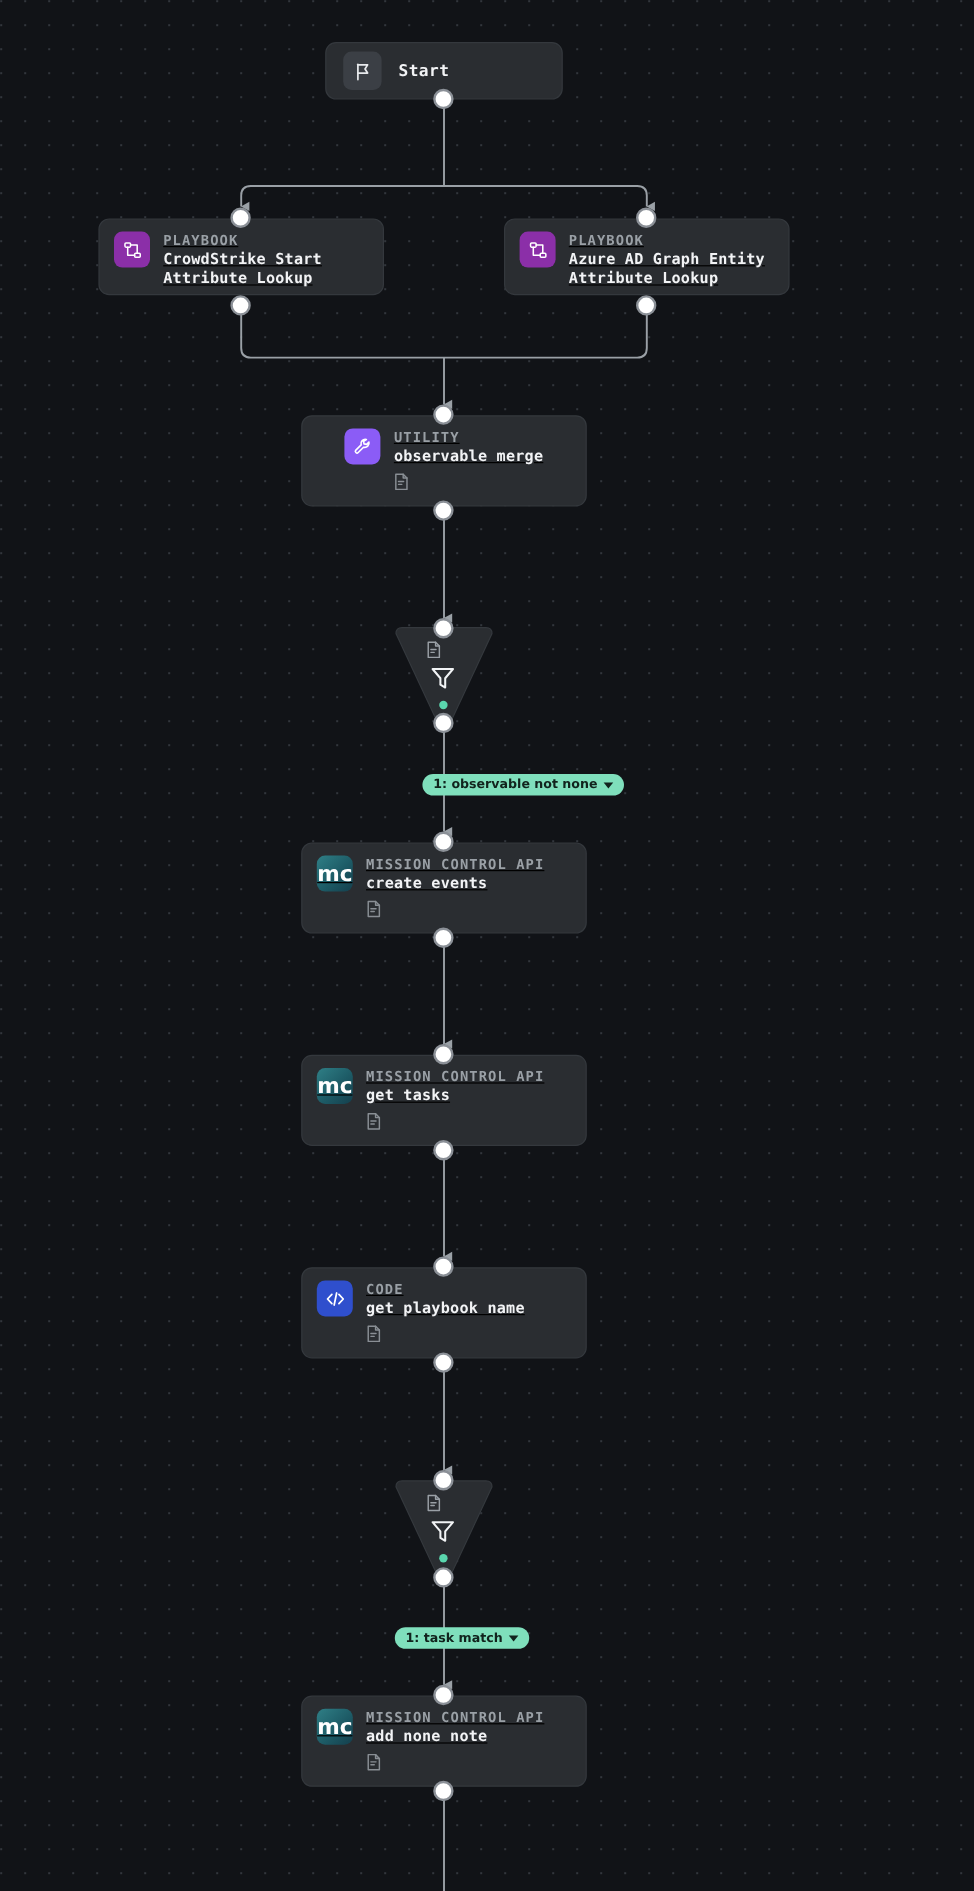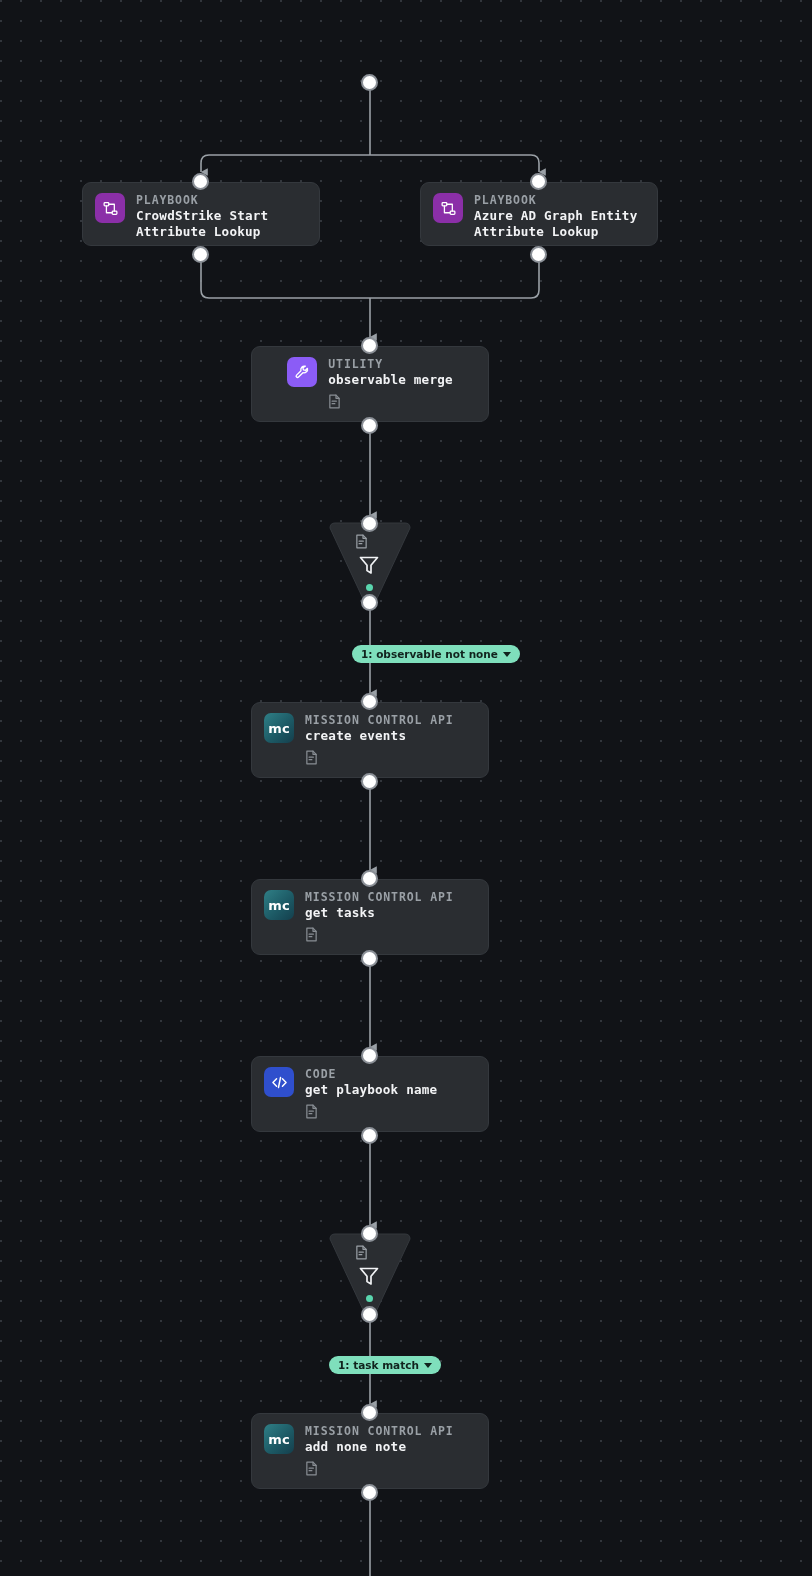--- a/index.html
+++ b/index.html
@@ -37,20 +37,21 @@
     display: flex;
     align-items: center;
   }
   .node.start {
     padding: 0 14px;
     height: 48px;
   }
   .node.card {
     padding: 10px 12px;
     align-items: flex-start;
+    text-decoration: underline;
   }
   .ntext {
     display: flex;
     flex-direction: column;
     justify-content: center;
   }
   .kind {
     font-size: 11.5px;
     letter-spacing: 0.9px;
     color: #9aa0a6;
@@ -88,21 +89,21 @@
     border-radius: 7px;
     background: #3b3f45;
     display: flex; align-items: center; justify-content: center;
   }
   .icon-playbook { background: #8b2fa8; }
   .icon-utility  { background: #8b5cf6; }
   .icon-code     { background: #2f4fcd; }
   .icon-mc {
     background: linear-gradient(135deg, #2f7f86 0%, #1d5b66 55%, #143f4d 100%);
     color: #ffffff;
-    font-size: 13px;
+    font-size: 18px;
     font-weight: bold;
     font-family: "DejaVu Sans", sans-serif;
   }
   .note-icon {
     margin-top: 8px;
     margin-left: 2px;
     opacity: 0.85;
   }
   .body-col {
     display: flex;
@@ -210,20 +211,29 @@
       <path d="M370,963 L370,1047" marker-end="url(#arw)"></path>
 
       <path d="M370,1140 L370,1225" marker-end="url(#arw)"></path>
 
       <path d="M370,1322 L370,1404" marker-end="url(#arw)"></path>
 
       <path d="M370,1497 L370,1576"></path>
     </g>
   </svg>
 
+  <div class="node start" style="left:271px; top:35px; width:198px;">
+    <span class="icon-start">
+      <svg width="17" height="17" viewBox="0 0 20 20" fill="none" stroke="#e8eaed" stroke-width="1.7" stroke-linecap="round" stroke-linejoin="round">
+        <path d="M5 18 L5 3"></path>
+        <path d="M5 3.6 L14.5 3.6 L12 7.6 L14.5 11.6 L5 11.6"></path>
+      </svg>
+    </span>
+    <span class="starttitle">Start</span>
+  </div>
   <div class="port" style="left:361px; top:74px;"></div>
 
   <div class="node card" style="left:82px; top:182px; width:238px; height:64px;">
     <div class="row-top">
       <span class="icon-sq icon-playbook">
         <svg width="17" height="17" viewBox="0 0 20 20" fill="none" stroke="#ffffff" stroke-width="1.5" stroke-linecap="round" stroke-linejoin="round">
           <rect x="2.5" y="3" width="5.5" height="4" rx="1"></rect>
           <rect x="12" y="13" width="5.5" height="4" rx="1"></rect>
           <path d="M8 5 L14.5 5 L14.5 13"></path>
           <path d="M5.2 7 L5.2 15 L12 15"></path>

